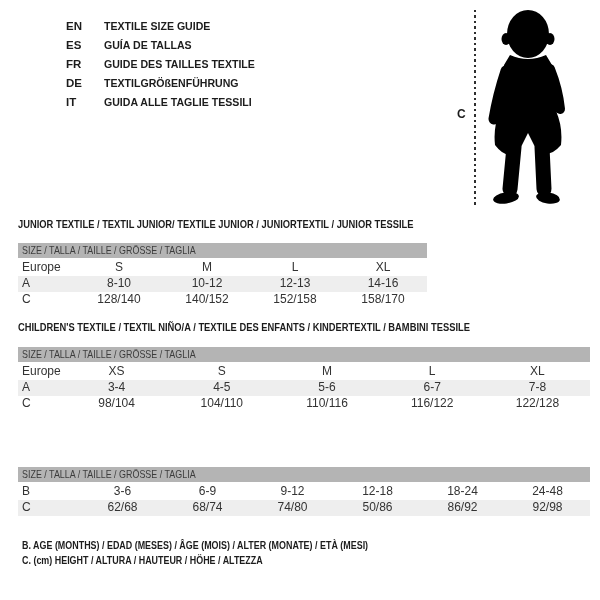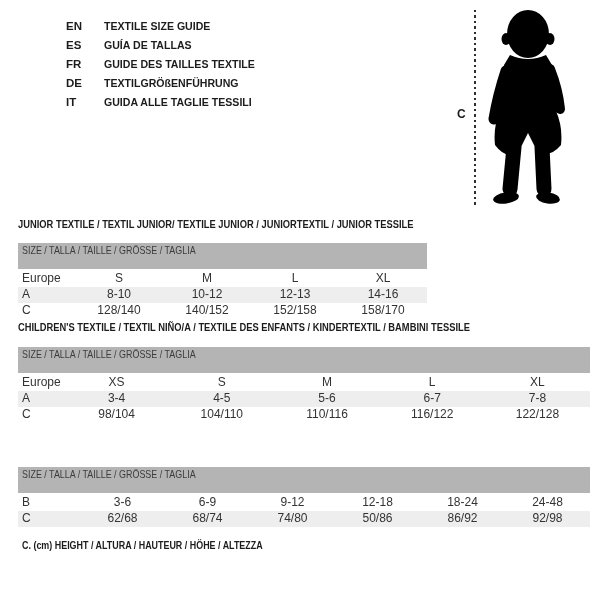--- a/index.html
+++ b/index.html
@@ -30,21 +30,21 @@
   .t1-title{top:216px;}
   .t2-title{top:319px;}
   .t3-title{top:425px;}
 
   
   .size-table{position:absolute;left:18px;}
   .t1{top:243px;width:409px;}
   .t2{top:347px;width:572px;}
   .t3{top:467px;width:572px;}
   .size-bar{
-    height:26px;background:var(--bar,#b4b4b4);color:#3c3c3c;
+    height:15px;background:var(--bar,#b4b4b4);color:#3c3c3c;
     font-size:10.5px;line-height:15px;padding-left:4px;margin-bottom:2px;
     box-sizing:border-box;
   }
   .trow{display:flex;height:16px;align-items:flex-start;font-size:12px;color:#333;}
   .trow.shaded{background:var(--shade,#eee);}
   .tcell{flex:1;text-align:center;}
   .tcell.label{flex:0 0 auto;text-align:left;padding-left:4px;box-sizing:border-box;}
   .t1 .tcell.label{width:57px;}
   .t2 .tcell.label{width:46px;}
   .t3 .tcell.label{width:62px;}
@@ -175,17 +175,20 @@
         <div class="tcell">68/74</div>
         <div class="tcell">74/80</div>
         <div class="tcell">50/86</div>
         <div class="tcell">86/92</div>
         <div class="tcell">92/98</div>
       </div>
     </div>
 
   <div class="legend">
     <div class="legend-line">
+      <span class="cond85">B. AGE (MONTHS) / EDAD (MESES) / ÂGE (MOIS) / ALTER (MONATE) / ETÀ (MESI)</span>
+    </div>
+    <div class="legend-line">
       <span class="cond85">C. (cm) HEIGHT / ALTURA / HAUTEUR / HÖHE / ALTEZZA</span>
     </div>
   </div>
 
 </div>
 
 </body></html>

